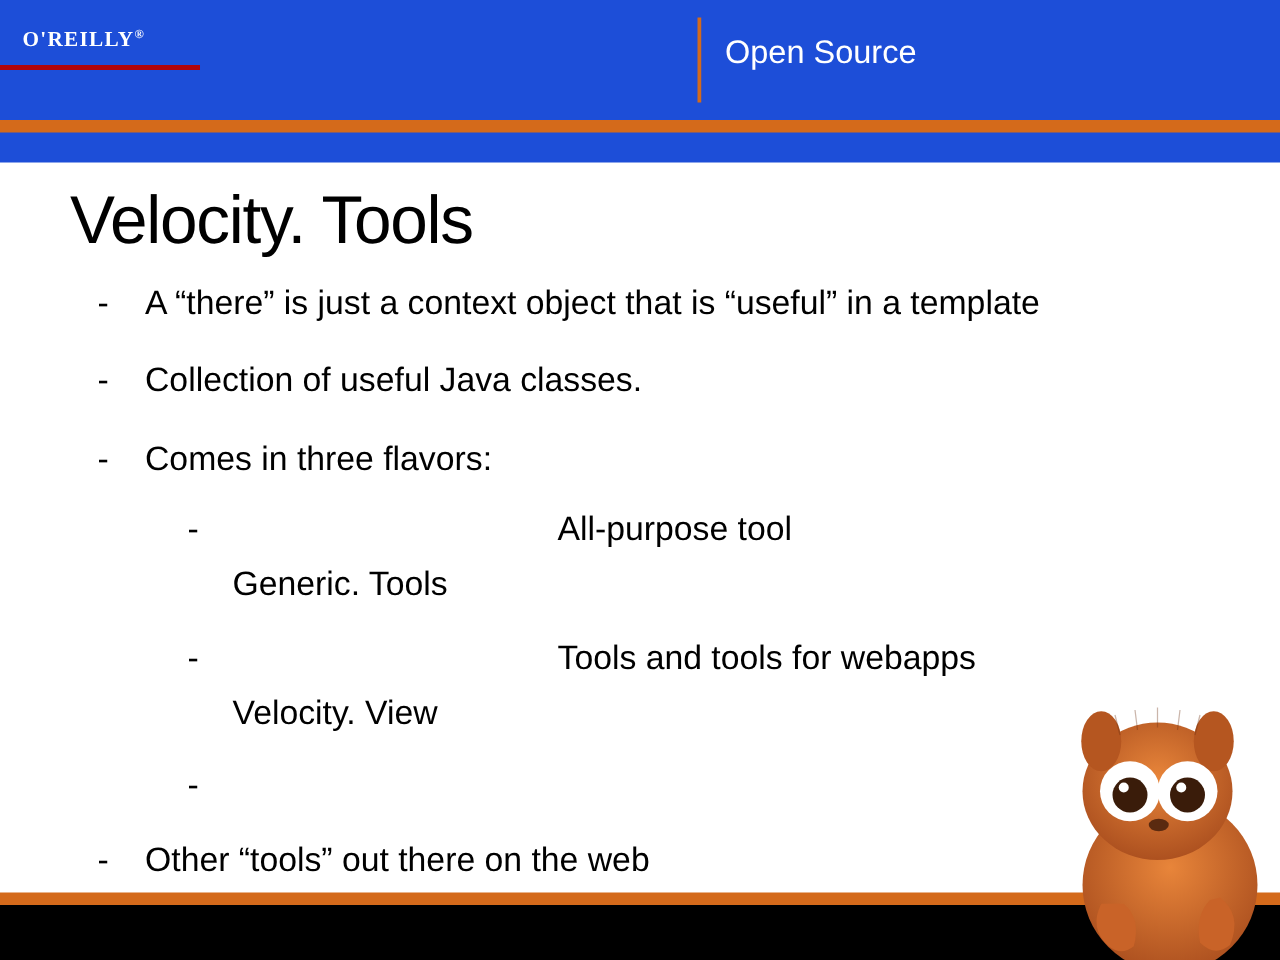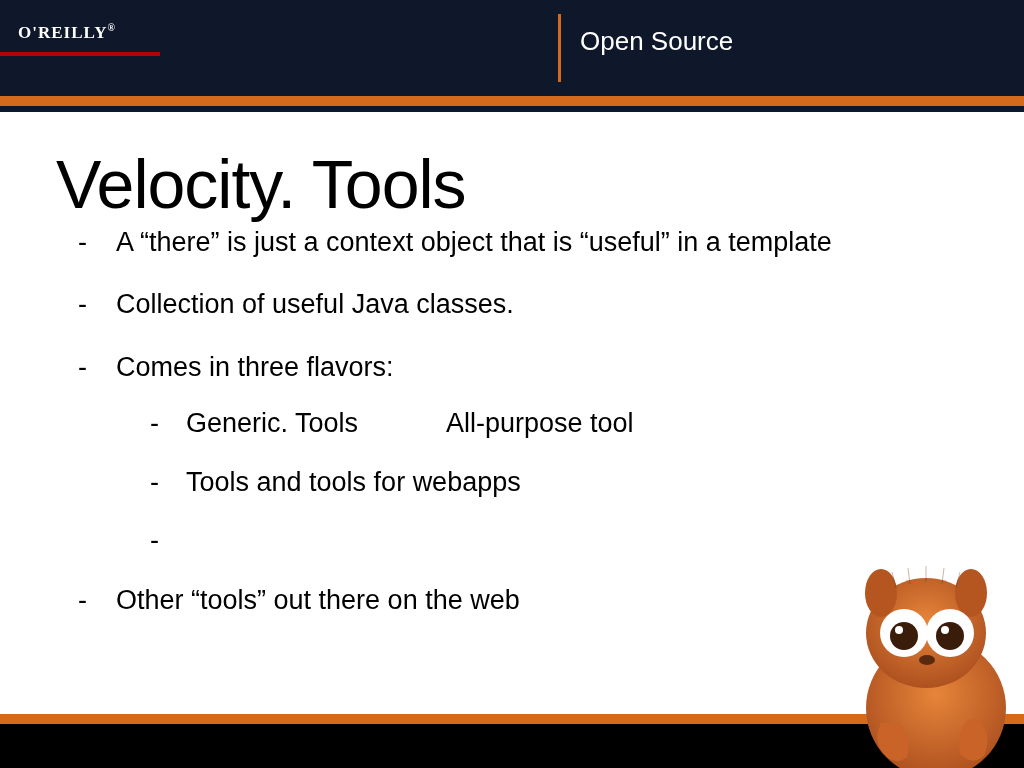--- a/index.html
+++ b/index.html
@@ -10,22 +10,22 @@
     background: #fff;
     font-family: Arial, Helvetica, sans-serif;
     position: relative;
   }
 
   
   .header {
     position: absolute;
     top: 0; left: 0;
     width: 100%;
-    height: 112px;
-    background: #0f172a;
+    height: 130px;
+    background: #1d4ed8;
   }
   .oreilly-badge {
     position: absolute;
     left: 18px;
     top: 22px;
     color: #fff;
     font-size: 17px;
     font-weight: 700;
     letter-spacing: 1px;
     font-family: Georgia, 'Times New Roman', serif;
@@ -74,21 +74,21 @@
     left: 0; top: 96px;
     width: 100%; height: 10px;
     background: #d46a1b;
   }
 
   
   .title {
     position: absolute;
     left: 56px;
     top: 145px;
-    font-size: 68px;
+    font-size: 54px;
     font-weight: 400;
     color: #000;
     letter-spacing: -1px;
   }
 
   
   .body {
     position: absolute;
     left: 78px;
     top: 226px;
@@ -114,21 +114,21 @@
     margin-top: -6px;
     margin-bottom: 28px;
   }
   .li2 {
     display: flex;
     align-items: flex-start;
     margin-bottom: 26px;
     font-size: 27px;
   }
   .li2 .dash { width: 36px; flex: 0 0 36px; }
-  .li2 .name { width: 260px; flex: 0 0 260px; }
+  .li2 .name { width: 260px; flex: 0 0 260px; margin-top: 44px; }
   .li2 .desc { flex: 1; }
 
   
   .footer-black {
     position: absolute;
     left: 0; bottom: 0;
     width: 100%; height: 44px;
     background: #000;
   }
   .footer-orange {
@@ -182,20 +182,21 @@
   </div>
 
   <div class="flavors">
     <div class="li2">
       <div class="dash">-</div>
       <div class="name">Generic. Tools</div>
       <div class="desc">All-purpose tool</div>
     </div>
     <div class="li2">
       <div class="dash">-</div>
+      <div class="name">Velocity. View</div>
       <div class="desc">Tools and tools for webapps</div>
     </div>
     <div class="li2">
       <div class="dash">-</div>
     </div>
   </div>
 
   <div class="li1">
     <div class="dash">-</div>
     <div class="txt">Other “tools” out there on the web</div>

